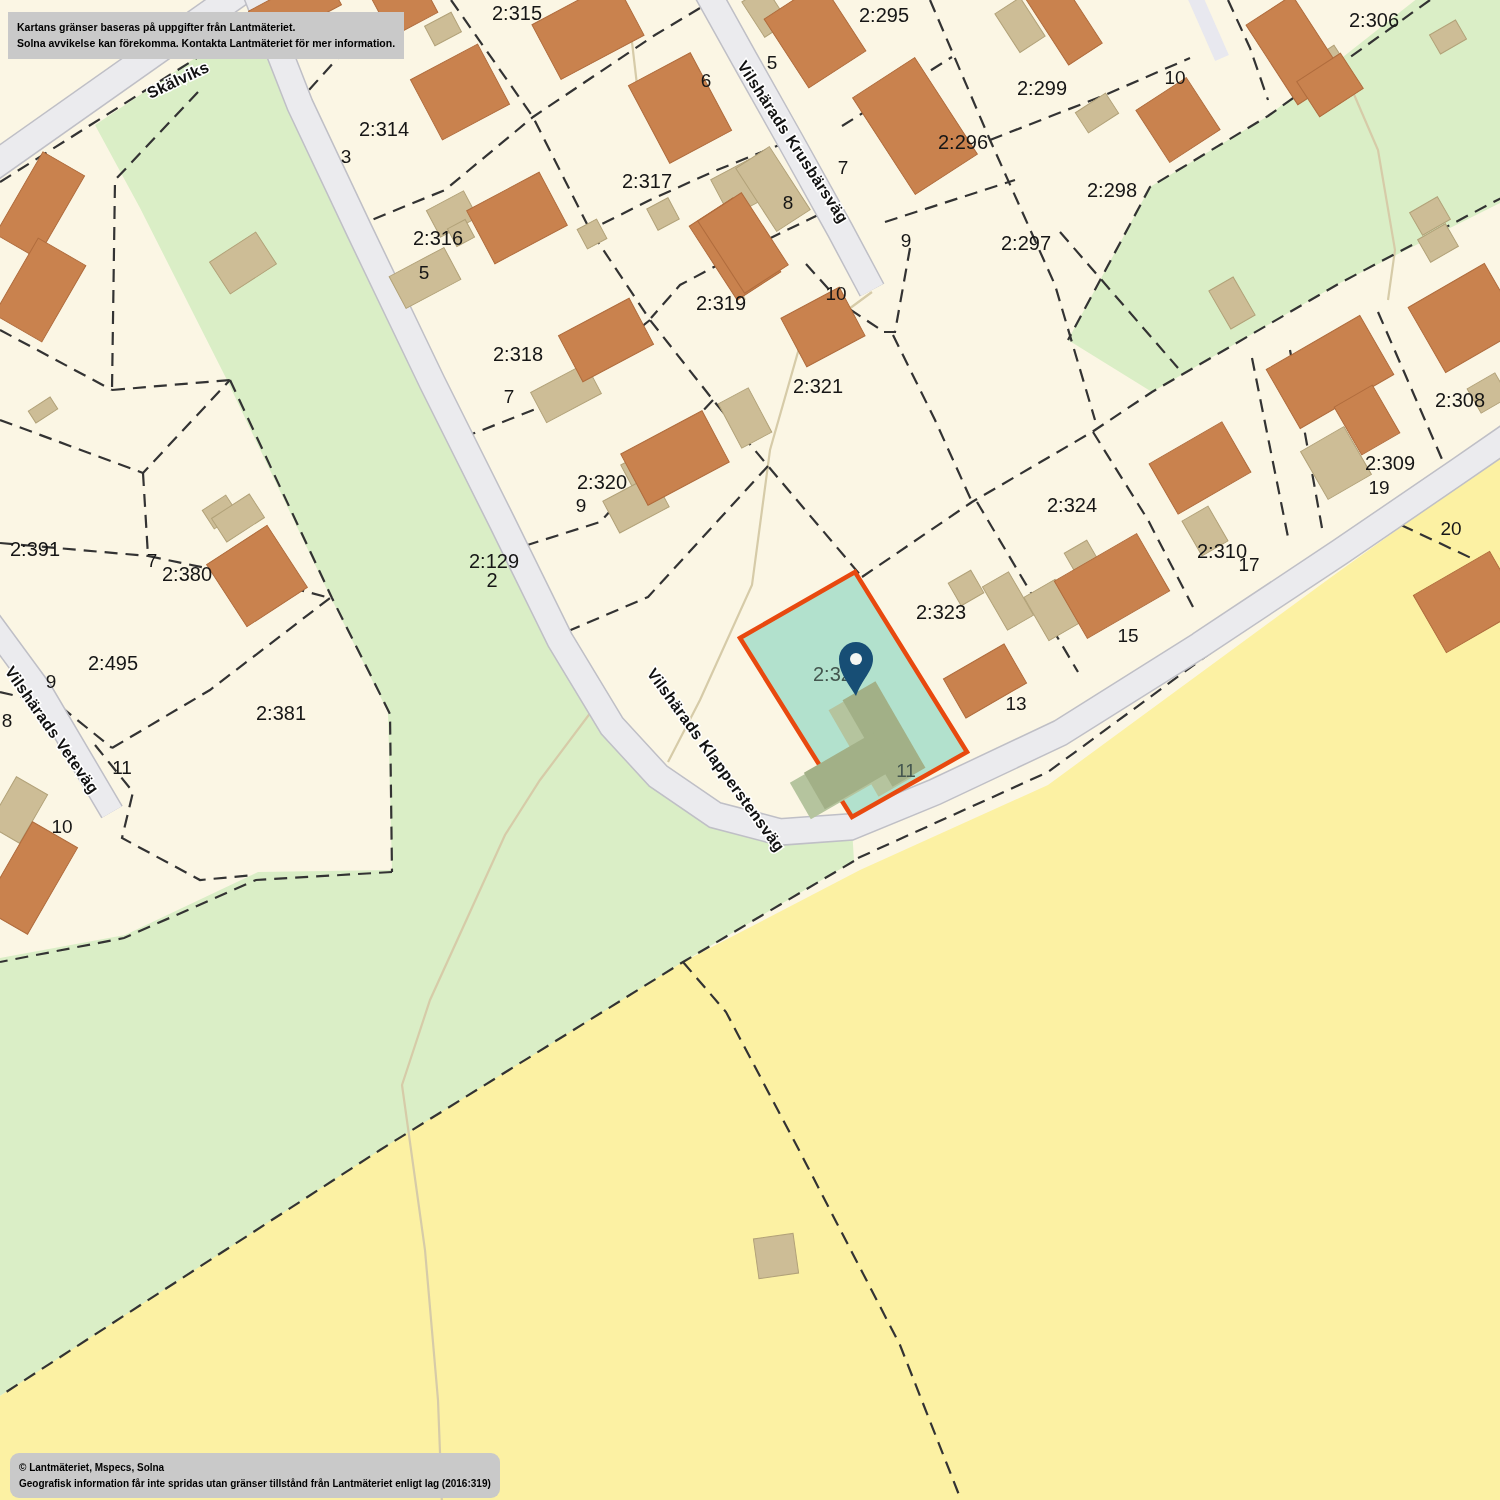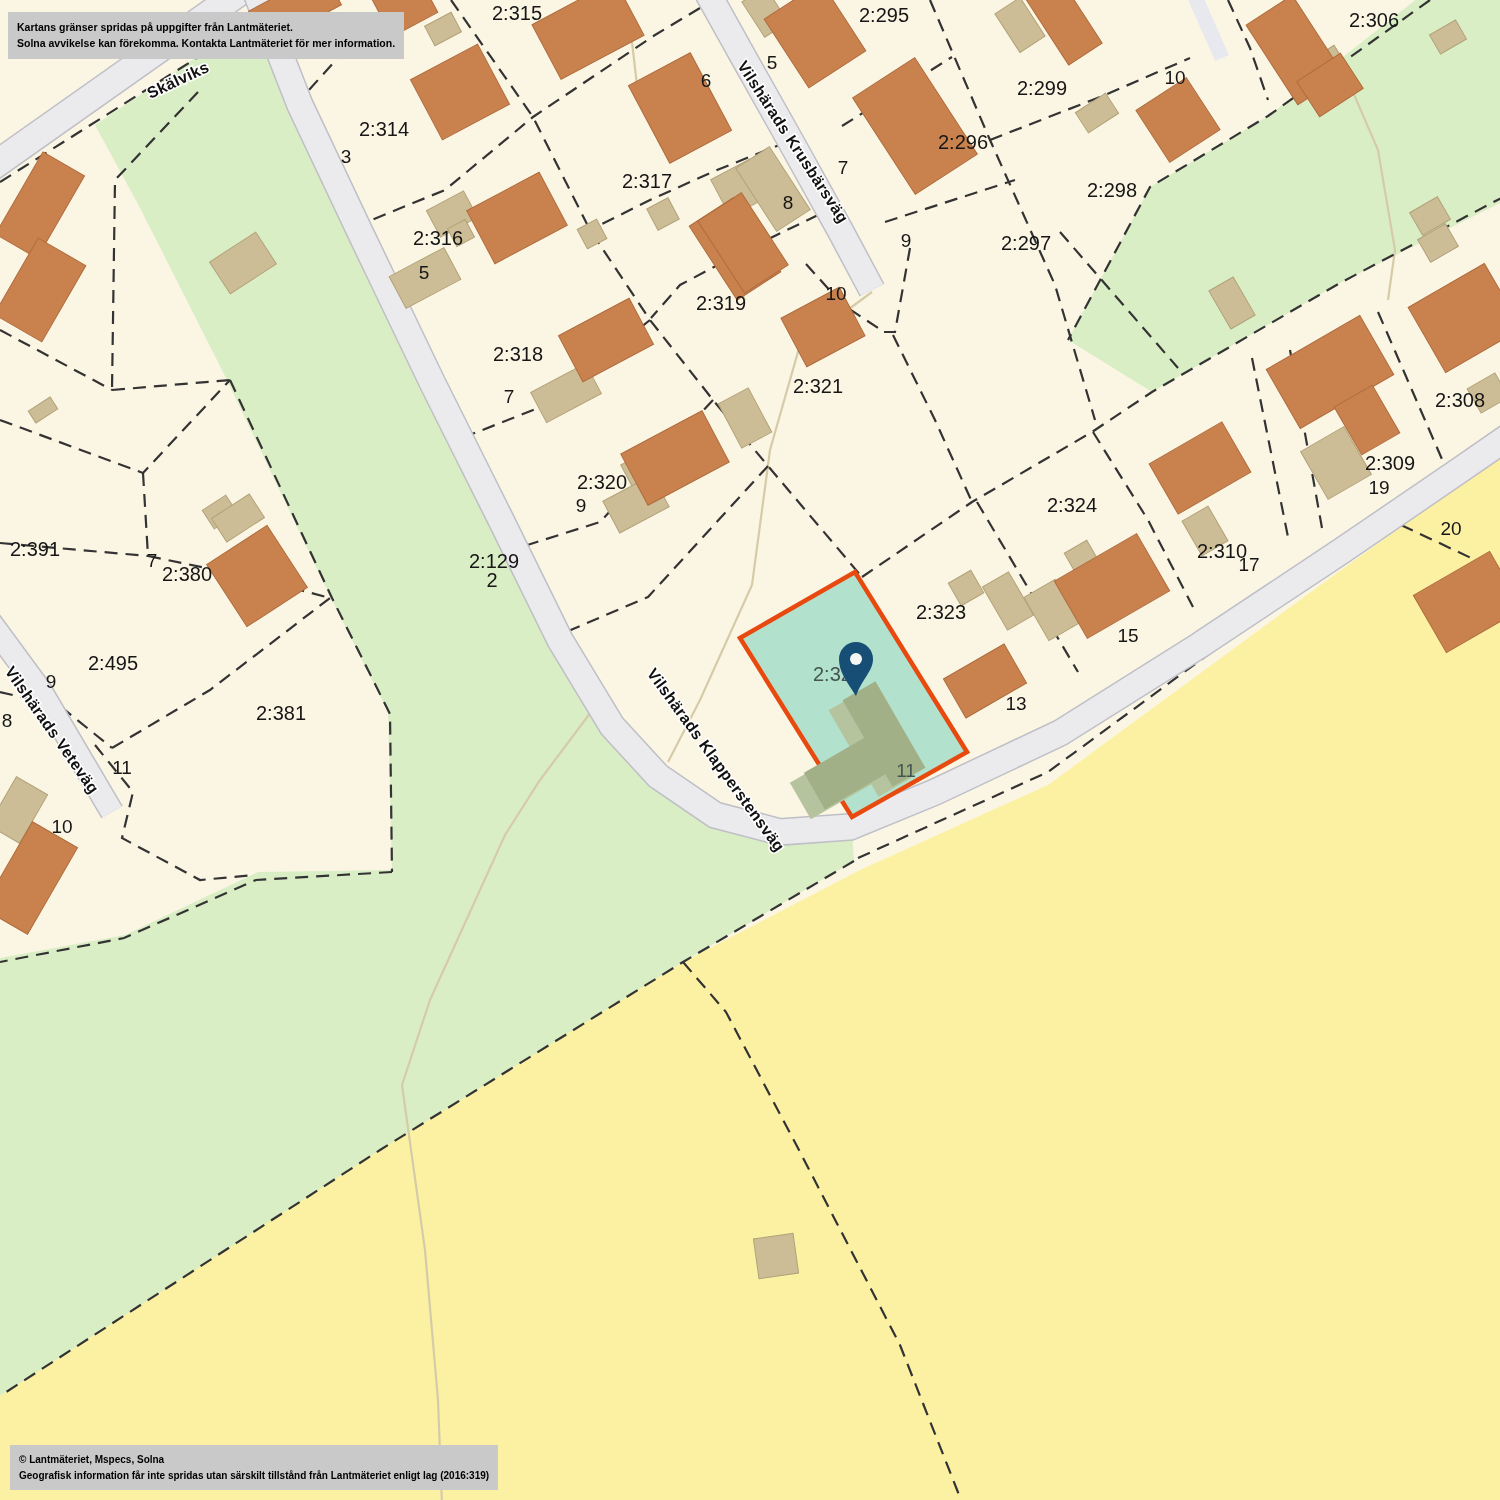--- a/index.html
+++ b/index.html
@@ -2,21 +2,21 @@
 <html><head>
 <meta charset="utf-8">
 <style>
   html,body{margin:0;padding:0;background:#fbf6e4;}
   body{width:1500px;height:1500px;position:relative;overflow:hidden;
        font-family:"Liberation Sans",sans-serif;}
   #map{position:absolute;left:0;top:0;}
   .notice{position:absolute;background:#c9c9c9;color:#000;font-weight:bold;
           padding:7px 9px;line-height:1.55;white-space:nowrap;z-index:10;}
   #disclaimer{left:8px;top:12px;font-size:10.5px;}
-  #copyright{left:10px;bottom:10px;font-size:10px;}
+  #copyright{left:10px;bottom:2px;font-size:10px;border-radius:9px;}
   text{font-family:"Liberation Sans",sans-serif;}
   .plabel{font-size:20px;fill:#161616;}
   .nlabel{font-size:19px;fill:#161616;}
   .hlabel{fill:#44564f;}
   .slabel{font-size:16px;font-weight:bold;fill:#111;stroke:#fff;stroke-width:3px;
           paint-order:stroke;letter-spacing:.3px;}
 </style>
 </head>
 <body>
 
@@ -201,20 +201,20 @@
    a17 17 0 1 1 34 0
    c0 12 -11 20 -17 37 Z" fill="#174e75"></path>
     <circle cx="856" cy="659" r="6" fill="#f4f6f2"></circle>
     <text text-anchor="middle" dominant-baseline="central" class="slabel" transform="translate(178 80) rotate(-25)">Skälviks</text>
     <text text-anchor="middle" dominant-baseline="central" class="slabel" transform="translate(793 142) rotate(57)">Vilshärads Krusbärsväg</text>
     <text text-anchor="middle" dominant-baseline="central" class="slabel" transform="translate(716 760) rotate(54)">Vilshärads Klapperstensväg</text>
     <text text-anchor="middle" dominant-baseline="central" class="slabel" transform="translate(52 730) rotate(55)">Vilshärads Veteväg</text>
   </svg>
 
 <div id="disclaimer" class="notice">
-  <div>Kartans gränser spridas på uppgifter från Lantmäteriet.</div>
+  <div>Kartans gränser baseras på uppgifter från Lantmäteriet.</div>
   <div>Solna avvikelse kan förekomma. Kontakta Lantmäteriet för mer information.</div>
 </div>
 
 <div id="copyright" class="notice">
   <div>© Lantmäteriet, Mspecs, Solna</div>
-  <div>Geografisk information får inte spridas utan särskilt tillstånd från Lantmäteriet enligt lag (2016:319)</div>
+  <div>Geografisk information får inte spridas utan gränser tillstånd från Lantmäteriet enligt lag (2016:319)</div>
 </div>
 
 </body></html>

